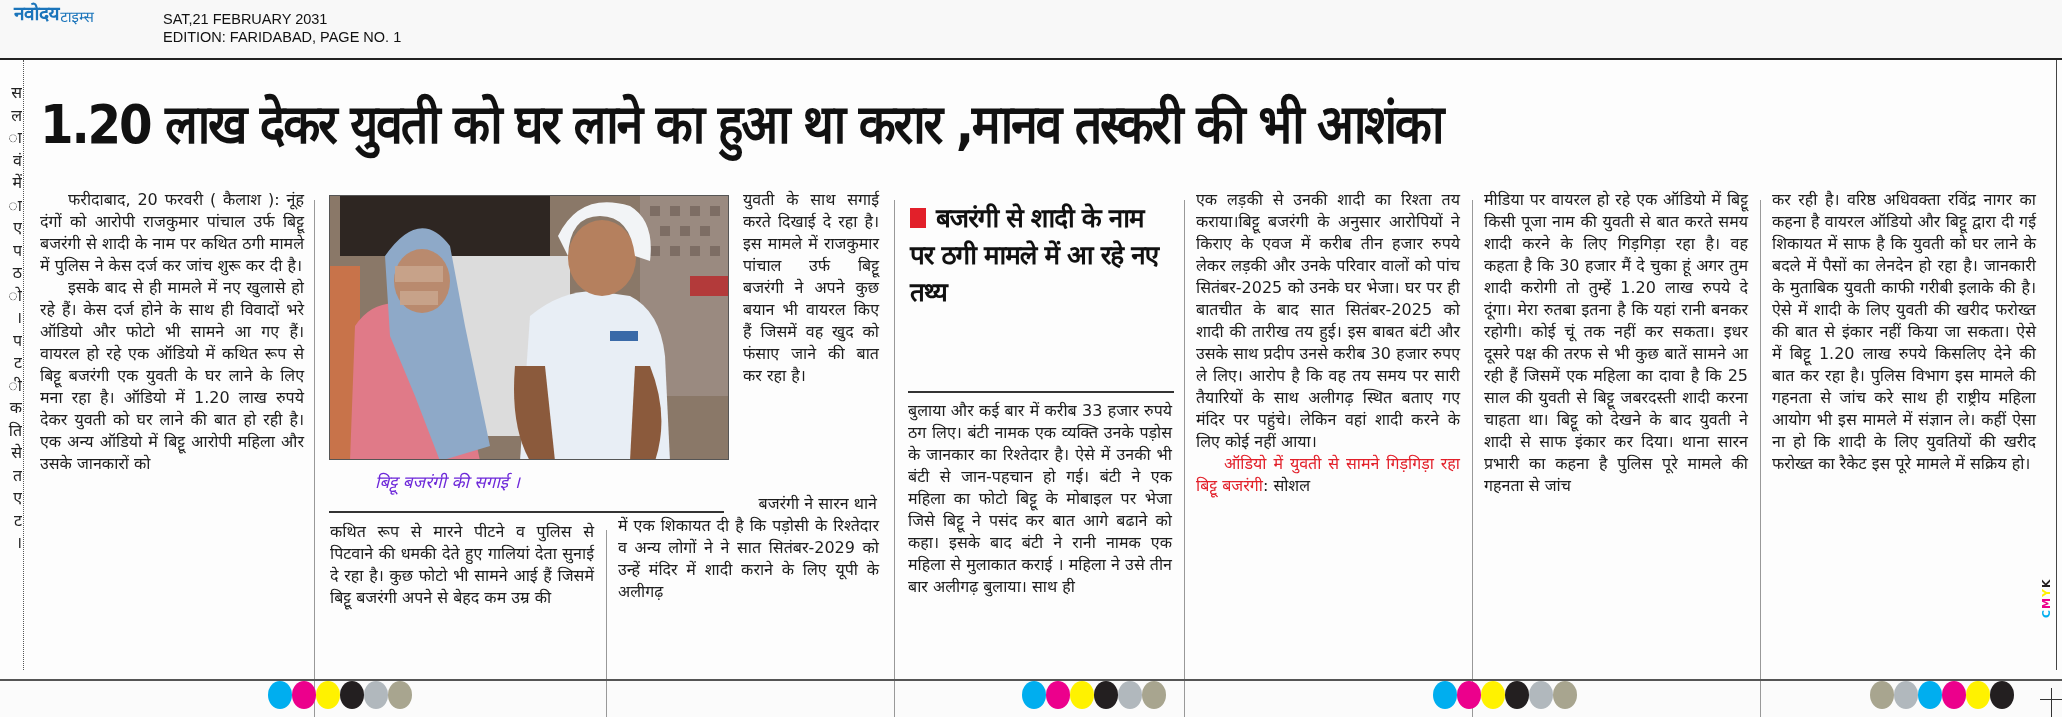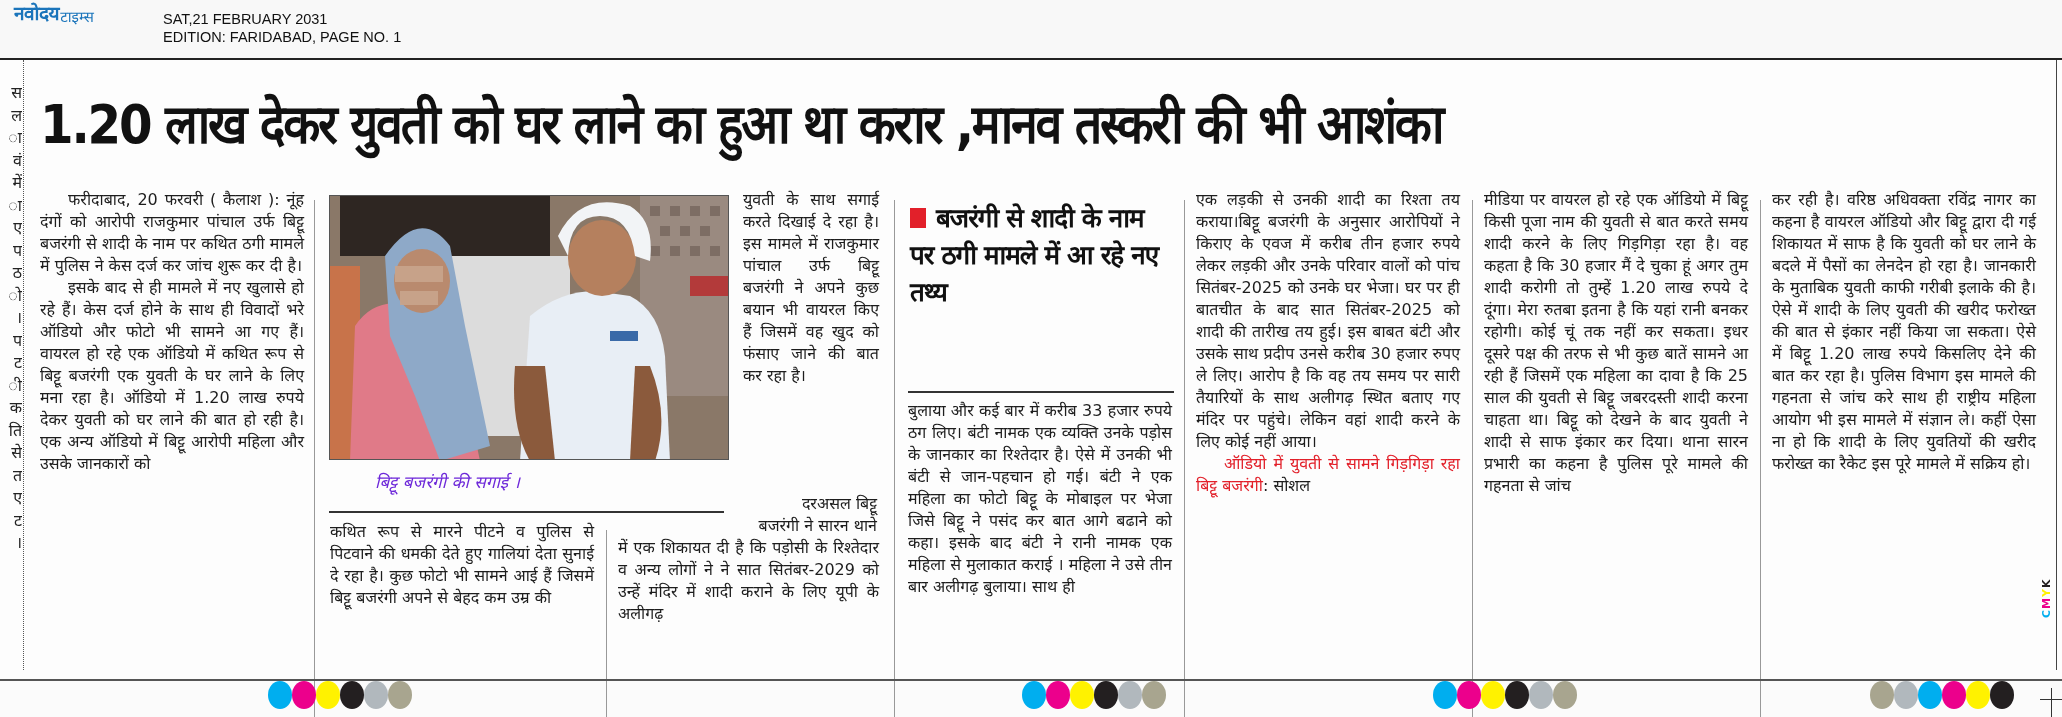--- a/index.html
+++ b/index.html
@@ -144,21 +144,20 @@
 
   <div class="col col2b">
     <p class="noindent">कथित रूप से मारने पीटने व पुलिस से पिटवाने की धमकी देते हुए गालियां देता सुनाई दे रहा है। कुछ फोटो भी सामने आई हैं जिसमें बिट्टू बजरंगी अपने से बेहद कम उम्र की</p>
   </div>
   <div class="col-rule" style="left:606px; top:470px; height:190px; border-left:1px solid #999;"></div>
 
   <div class="col col3a">
     <p class="noindent">युवती के साथ सगाई करते दिखाई दे रहा है।इस मामले में राजकुमार पांचाल उर्फ बिट्टू बजरंगी ने अपने कुछ बयान भी वायरल किए हैं जिसमें वह खुद को फंसाए जाने की बात कर रहा है।</p>
   </div>
   <div class="col col3b" style="top:433px;">
-    <p class="noindent" style="text-align:right; padding-right:2px;">दरअसल बिट्टू</p>
     <p class="noindent" style="text-align:right; padding-right:2px;">बजरंगी ने सारन थाने</p>
     <p class="noindent">में एक शिकायत दी है कि पड़ोसी के रिश्तेदार व अन्य लोगों ने ने सात सितंबर-2029 को उन्हें मंदिर में शादी कराने के लिए यूपी के अलीगढ़</p>
   </div>
   <div class="col-rule" style="left:894px; top:140px; height:520px; border-left:1px solid #999;"></div>
 
   <div class="subhead">
     <span class="subhead-mark"></span><span>बजरंगी से शादी के नाम पर ठगी मामले में आ रहे नए तथ्य</span>
   </div>
   <div class="subhead-rule"></div>
 

